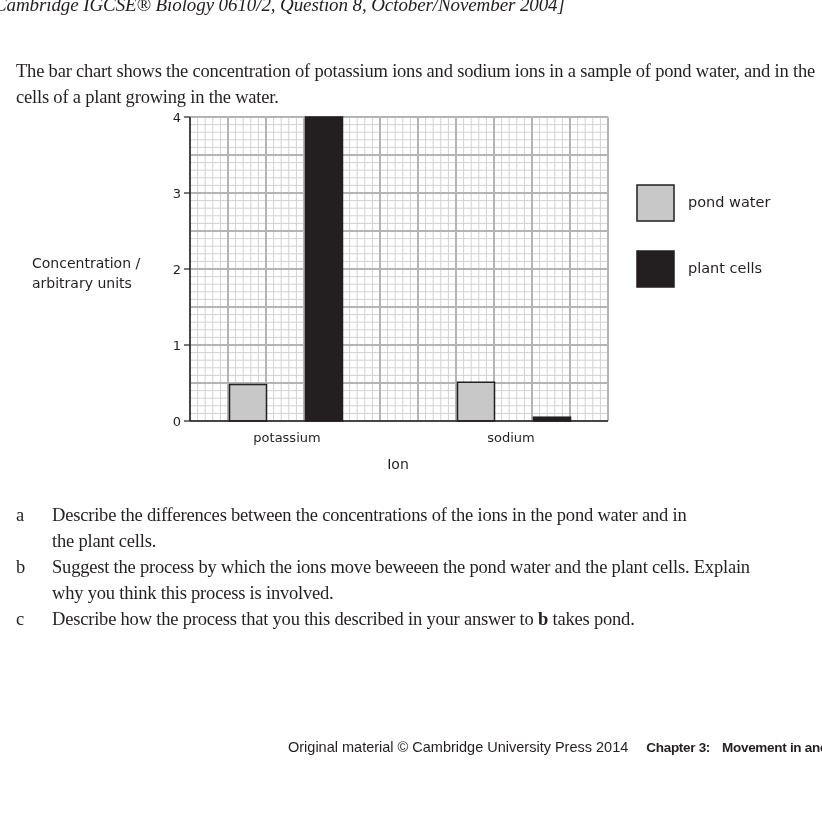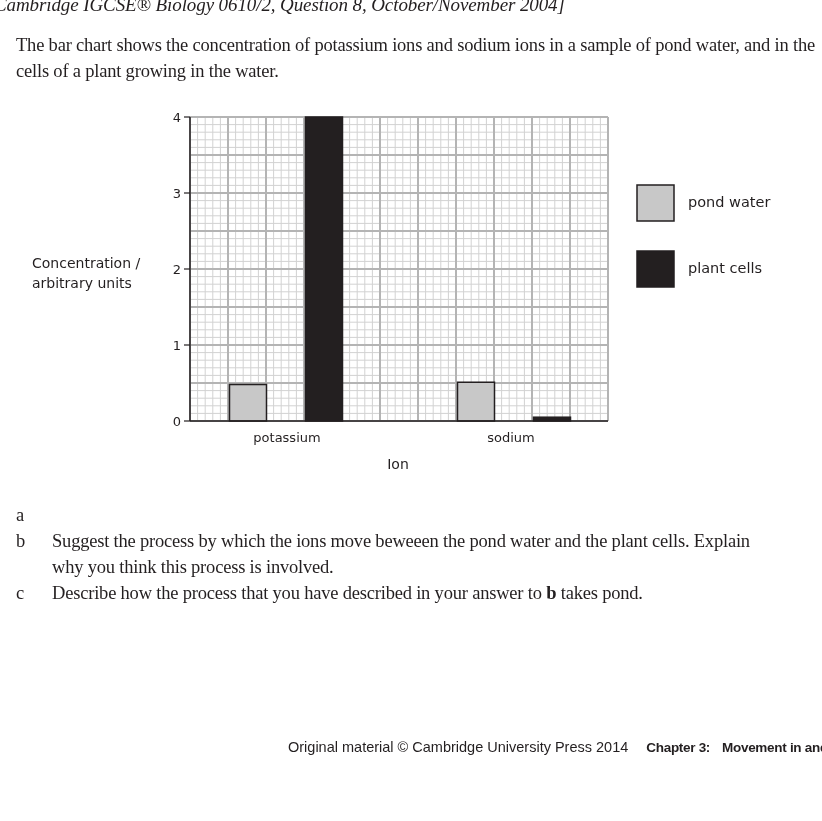--- a/index.html
+++ b/index.html
@@ -1,19 +1,19 @@
 <!DOCTYPE html>
 <html><head>
 <meta charset="utf-8">
 <style>
   html, body { margin: 0; padding: 0; background: #ffffff; }
   body { width: 822px; height: 821px; position: relative; overflow: hidden; color: #231f20; }
   .serif { font-family: "Liberation Serif", "DejaVu Serif", serif; }
   #source-line { position: absolute; left: -6px; top: -6px; font-size: 19px; font-style: italic; white-space: nowrap; letter-spacing: -0.1px; }
-  #intro { position: absolute; left: 16px; top: 32px; width: 800px; font-size: 18.5px; line-height: 26px; letter-spacing: -0.2px; }
+  #intro { position: absolute; left: 16px; top: 58px; width: 800px; font-size: 18.5px; line-height: 26px; letter-spacing: -0.2px; }
   #chart { position: absolute; left: 0; top: 100px; }
   .tick-label { font-family: "DejaVu Sans", sans-serif; font-size: 13px; fill: #231f20; }
   .axis-title { font-family: "DejaVu Sans", sans-serif; font-size: 14px; fill: #231f20; }
   .legend-label { font-family: "DejaVu Sans", sans-serif; font-size: 14.5px; fill: #231f20; }
   #questions { position: absolute; left: 16px; top: 502px; font-size: 18.5px; line-height: 26px; letter-spacing: -0.2px; }
   .q-row { display: flex; }
   .q-letter { width: 36px; flex: none; }
   .q-text { width: 720px; }
   #footer { position: absolute; top: 739px; left: 288px; white-space: nowrap; font-size: 14.5px; }
   #footer .copy { font-family: "Liberation Sans", sans-serif; color: #231f20; }
@@ -163,26 +163,27 @@
       <rect x="637" y="85" width="37" height="36" fill="#c8c8c8" stroke="#231f20" stroke-width="1.5"></rect>
       <text x="688" y="107" class="legend-label">pond water</text>
       <rect x="637" y="151" width="37" height="36" fill="#231f20" stroke="#231f20" stroke-width="1.5"></rect>
       <text x="688" y="173" class="legend-label">plant cells</text>
     </g>
 </svg>
 
 <div id="questions" class="serif">
   <div class="q-row">
     <span class="q-letter">a</span>
+    <span class="q-text" style="width:660px">Describe the differences between the concentrations of the ions in the pond water and in the plant cells.</span>
   </div>
   <div class="q-row">
     <span class="q-letter">b</span>
     <span class="q-text" style="width:700px">Suggest the process by which the ions move beweeen the pond water and the plant cells. Explain why you think this process is involved.</span>
   </div>
   <div class="q-row">
     <span class="q-letter">c</span>
-    <span class="q-text"><span>Describe how the process that you have described in your answer to </span><b>b</b><span> takes pond.</span></span>
+    <span class="q-text"><span>Describe how the process that you this described in your answer to </span><b>b</b><span> takes pond.</span></span>
   </div>
 </div>
 
 <div id="footer">
   <span class="copy">Original material © Cambridge University Press 2014</span><span class="chap">Chapter 3:</span><span class="chap2">Movement in and</span>
 </div>
 
 </body></html>

